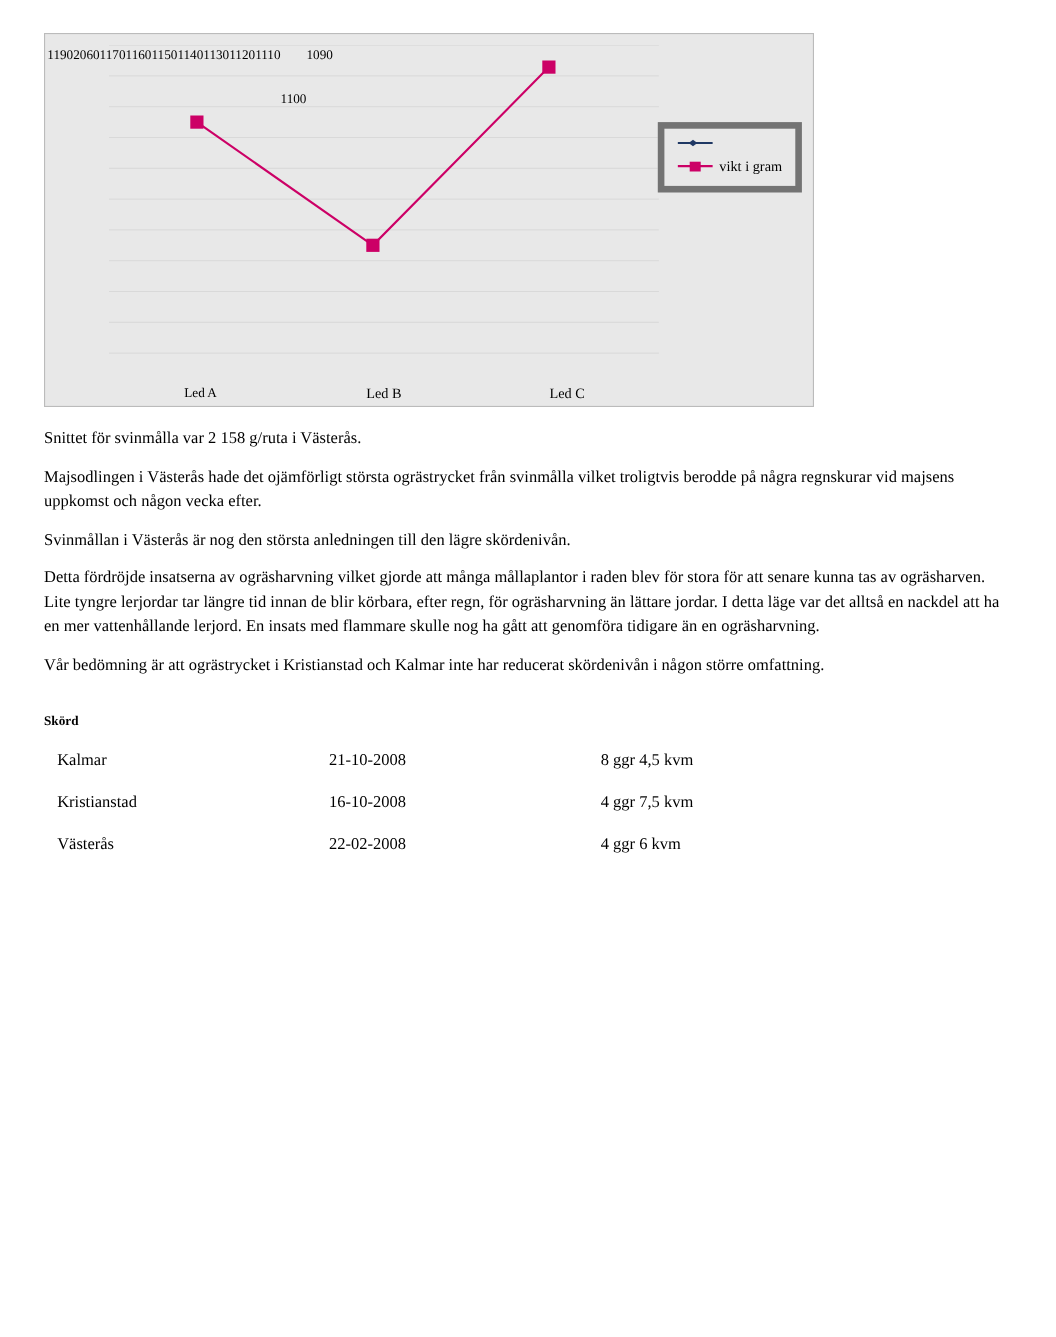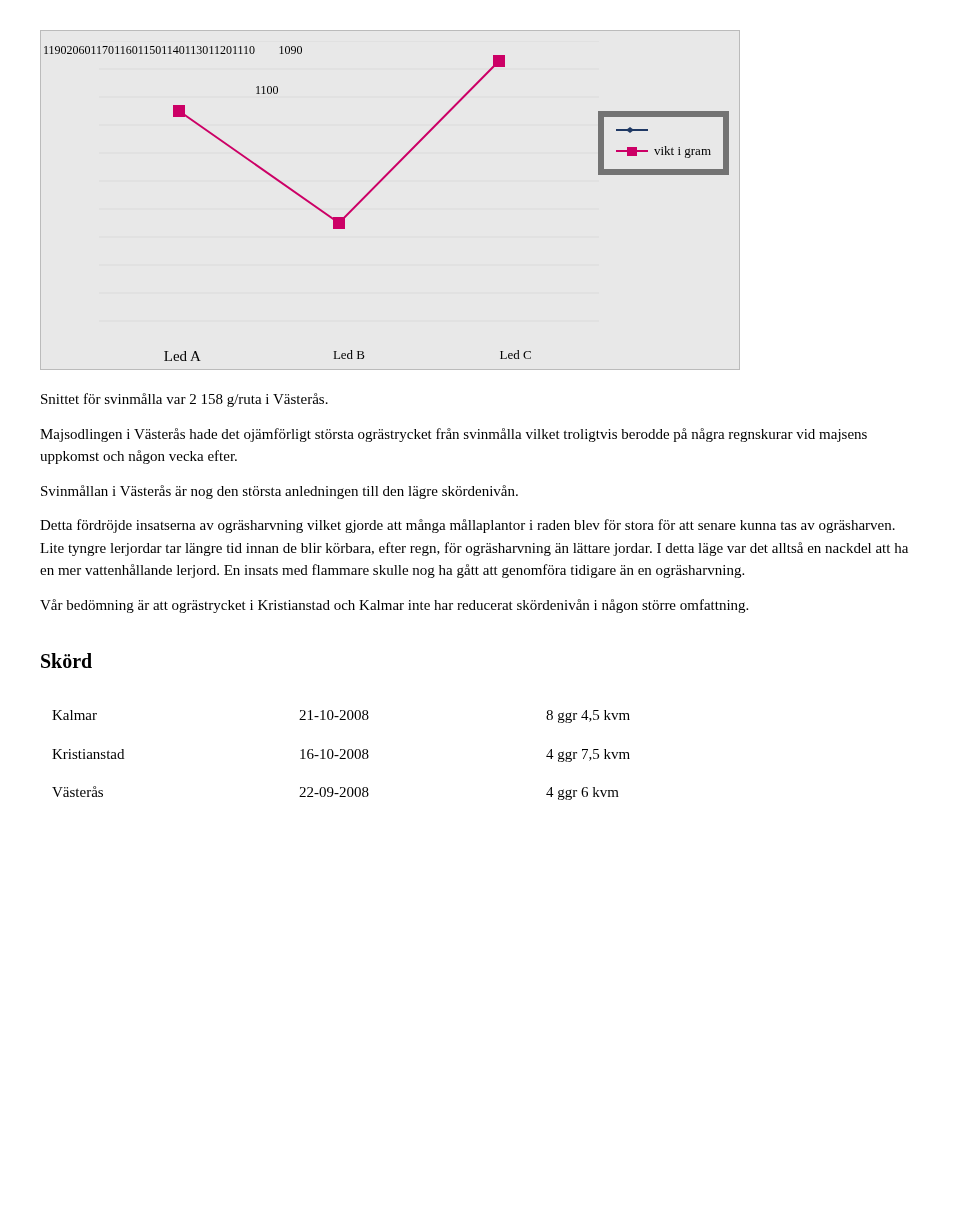--- a/index.html
+++ b/index.html
@@ -27,22 +27,22 @@
     }
     p {
       margin-bottom: 12px;
       text-align: left;
     }
     .skörd-section {
       margin-top: 30px;
     }
     .skörd-title {
       font-weight: bold;
-      font-size: 20px;
-      margin-bottom: 20px;
+      font-size: 12px;
+      margin-bottom: 8px;
     }
     .harvest-table {
       width: 100%;
       border-collapse: collapse;
     }
     .harvest-table td {
       padding: 8px 12px;
       vertical-align: top;
     }
     .harvest-table .header-row td {
@@ -95,21 +95,21 @@
 
       <polyline points="80,70 240,182 400,20" fill="none" stroke="#cc0066" stroke-width="2"></polyline>
 
       <rect x="74" y="64" width="12" height="12" fill="#cc0066"></rect>
       <rect x="234" y="176" width="12" height="12" fill="#cc0066"></rect>
       <rect x="394" y="14" width="12" height="12" fill="#cc0066"></rect>
 
     </svg>
 
     <div style="position:absolute; left:58px; bottom:2px; width:500px; display:flex; justify-content:space-around;">
-      <span style="font-size:15px; width:80px; text-align:center;">Led A</span>
+      <span style="font-size:12px; width:80px; text-align:center;">Led A</span>
       <span style="font-size:13px; width:80px; text-align:center;">Led B</span>
       <span style="font-size:13px; width:80px; text-align:center;">Led C</span>
     </div>
 
     <div style="position:absolute; right:10px; top:80px; background:#e8e8e8; padding:8px 12px; border:6px solid #737373; min-width:120px;">
       <div style="display:flex; align-items:center; gap:6px; margin-bottom:6px;">
         <svg width="32" height="10">
           <line x1="0" y1="5" x2="32" y2="5" stroke="#1f3864" stroke-width="2"></line>
           <polygon points="14,2 18,5 14,8 10,5" fill="#1f3864"></polygon>
         </svg>
@@ -157,18 +157,18 @@
         <td class="date-col">21-10-2008</td>
         <td class="area-col">8 ggr 4,5 kvm</td>
       </tr>
       <tr>
         <td class="location-col">Kristianstad</td>
         <td class="date-col">16-10-2008</td>
         <td class="area-col">4 ggr 7,5 kvm</td>
       </tr>
       <tr>
         <td class="location-col">Västerås</td>
-        <td class="date-col">22-09-2008</td>
+        <td class="date-col">22-02-2008</td>
         <td class="area-col">4 ggr 6 kvm</td>
       </tr>
     </tbody>
   </table>
 </div>
 
 </body></html>

